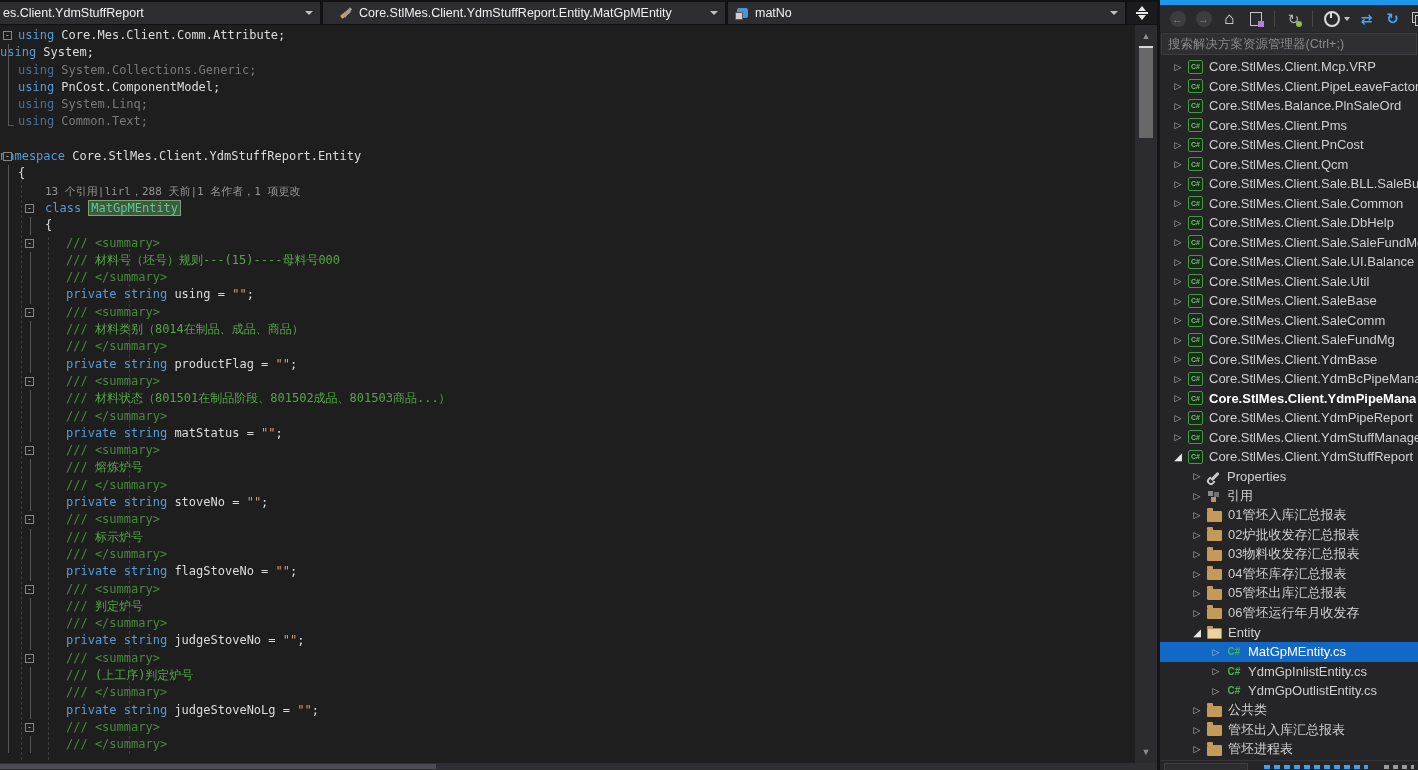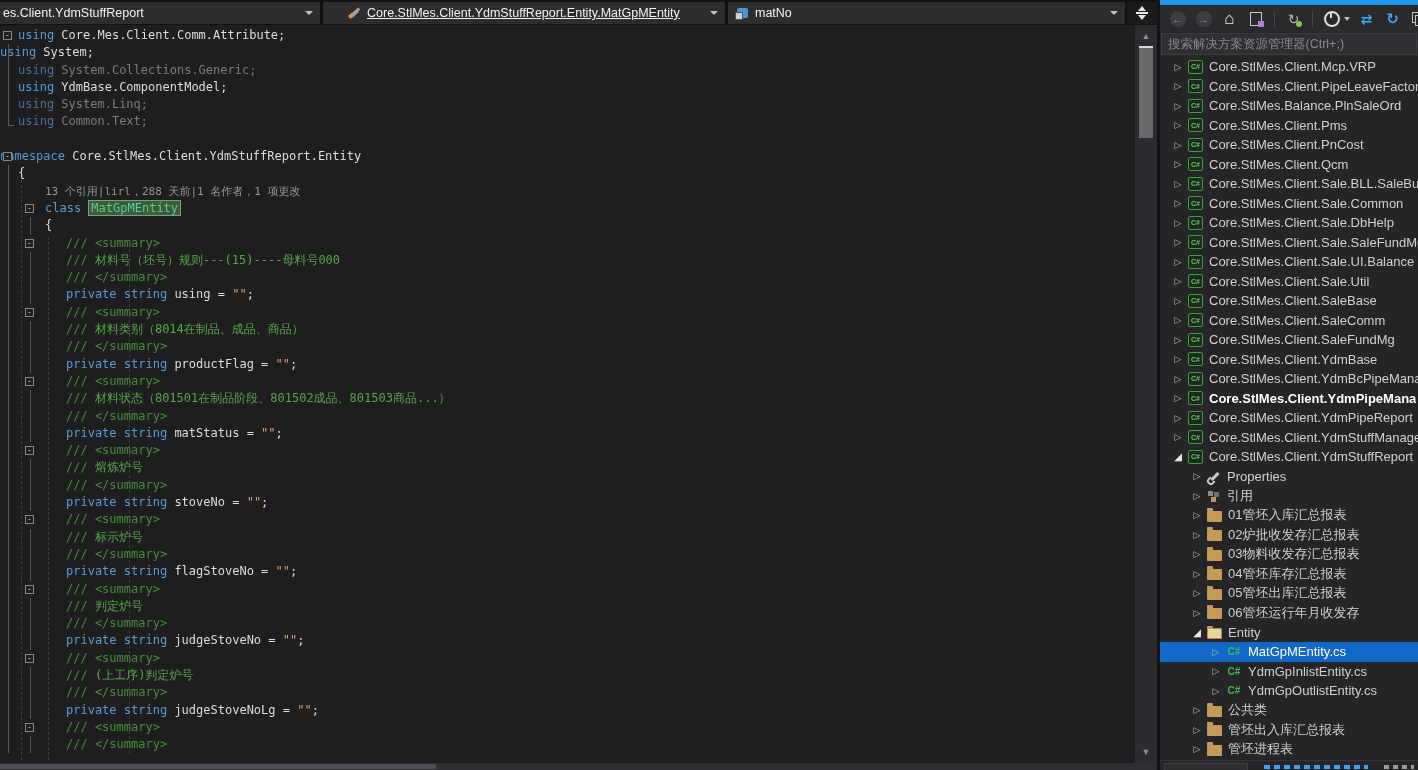--- a/index.html
+++ b/index.html
@@ -9,21 +9,21 @@
   
   .editor-pane{position:absolute;left:0;top:0;width:1157px;height:770px;background:#1e1e1e;}
 
   .navbar{position:absolute;left:0;top:0;width:1157px;height:25px;background:#111113;display:flex;}
   .nav-dd{position:absolute;top:2px;height:22px;background:#2d2d30;display:flex;align-items:center;
     color:#f1f1f1;font-size:12.5px;overflow:hidden;white-space:nowrap;}
   .nav-dd .dd-caret{position:absolute;right:7px;top:9px;}
   .dd-caret{width:0;height:0;border-left:4px solid transparent;border-right:4px solid transparent;border-top:4px solid #c2c2c6;}
   .nav-text{overflow:hidden;white-space:nowrap;text-align:center;}
   .dd1{left:0;width:320px;padding-left:3px;}
-  .dd2{left:323px;width:402px;padding-left:24px;text-decoration:underline;}
+  .dd2{left:323px;width:402px;padding-left:16px;}
   .dd3{left:728px;width:397px;padding-left:7px;}
 
   .i-class{width:14px;height:14px;position:relative;margin-right:6px;flex:none;}
   .i-class::before{content:"";position:absolute;left:1px;top:6px;width:11px;height:4px;background:#d6a04e;transform:rotate(-38deg);border-radius:1px;}
   .i-class::after{content:"";position:absolute;left:7px;top:1px;width:3px;height:11px;background:#9e9ea3;transform:rotate(40deg);}
   .i-field{width:11px;height:10px;background:#4f94d4;border-radius:2px;position:relative;margin-right:7px;margin-left:2px;flex:none;}
   .i-field::before{content:"";position:absolute;left:-2px;bottom:-2px;width:6px;height:6px;background:#cfcfd4;border:1px solid #55555a;border-radius:1px;}
 
   .split-btn{position:absolute;right:0;top:2px;width:30px;height:22px;background:#1b1b1d;display:flex;flex-direction:column;align-items:center;justify-content:center;gap:1px;}
   .split-btn .t-up{width:0;height:0;border-left:4px solid transparent;border-right:4px solid transparent;border-bottom:5px solid #e8e8e8;}
@@ -149,21 +149,21 @@
   </div>
 
   <div class="code-area">
     <div class="guide g-ns"></div>
     <div class="guide g-cls"></div>
     <div class="guide g-inner"></div>
     <div id="code-lines">
         <div class="code-line"><span class="om om-box" style="left: 3px;">-</span><span class="code-text" style="margin-left: 18px;"><span class="tok-k">using</span><span class="tok-t"> Core.Mes.Client.Comm.Attribute;</span></span></div>
         <div class="code-line"><span class="om om-l" style="left: 8px;"></span><span class="code-text" style=""><span class="tok-k">using</span><span class="tok-t"> System;</span></span></div>
         <div class="code-line"><span class="om om-l" style="left: 8px;"></span><span class="code-text" style="margin-left: 18px;"><span class="tok-dk">using</span><span class="tok-dt"> System.Collections.Generic;</span></span></div>
-        <div class="code-line"><span class="om om-l" style="left: 8px;"></span><span class="code-text" style="margin-left: 18px;"><span class="tok-k">using</span><span class="tok-t"> YdmBase.ComponentModel;</span></span></div>
+        <div class="code-line"><span class="om om-l" style="left: 8px;"></span><span class="code-text" style="margin-left: 18px;"><span class="tok-k">using</span><span class="tok-t"> PnCost.ComponentModel;</span></span></div>
         <div class="code-line"><span class="om om-l" style="left: 8px;"></span><span class="code-text" style="margin-left: 18px;"><span class="tok-dk">using</span><span class="tok-dt"> System.Linq;</span></span></div>
         <div class="code-line"><span class="om om-e" style="left: 8px;"></span><span class="code-text" style="margin-left: 18px;"><span class="tok-dk">using</span><span class="tok-dt"> Common.Text;</span></span></div>
         <div class="code-line"><span class="code-text" style="margin-left: 18px;"></span></div>
         <div class="code-line"><span class="om om-box" style="left: 3px;">-</span><span class="code-text" style=""><span class="tok-k">namespace</span><span class="tok-t"> Core.StlMes.Client.YdmStuffReport.Entity</span></span></div>
         <div class="code-line"><span class="om om-l" style="left: 8px;"></span><span class="code-text" style="margin-left: 18px;"><span class="tok-t">{</span></span></div>
         <div class="code-line"><span class="om om-l" style="left: 8px;"></span><span class="code-text" style="margin-left: 45px;"><span class="tok-lens">13 个引用|lirl，288 天前|1 名作者，1 项更改</span></span></div>
         <div class="code-line"><span class="om om-l" style="left: 8px;"></span><span class="om om-box" style="left: 25px;">-</span><span class="code-text" style="margin-left: 45px;"><span class="tok-k">class</span><span class="tok-t"> </span><span class="tok-hl">MatGpMEntity</span></span></div>
         <div class="code-line"><span class="om om-l" style="left: 8px;"></span><span class="om om-l" style="left: 30px;"></span><span class="code-text" style="margin-left: 45px;"><span class="tok-t">{</span></span></div>
         <div class="code-line"><span class="om om-l" style="left: 8px;"></span><span class="om om-box" style="left: 25px;">-</span><span class="code-text" style="margin-left: 66px;"><span class="tok-g">/// &lt;summary&gt;</span></span></div>
         <div class="code-line"><span class="om om-l" style="left: 8px;"></span><span class="om om-l" style="left: 30px;"></span><span class="code-text" style="margin-left: 66px;"><span class="tok-g">/// </span><span class="tok-c">材料号（坯号）规则---(15)----母料号000</span></span></div>

